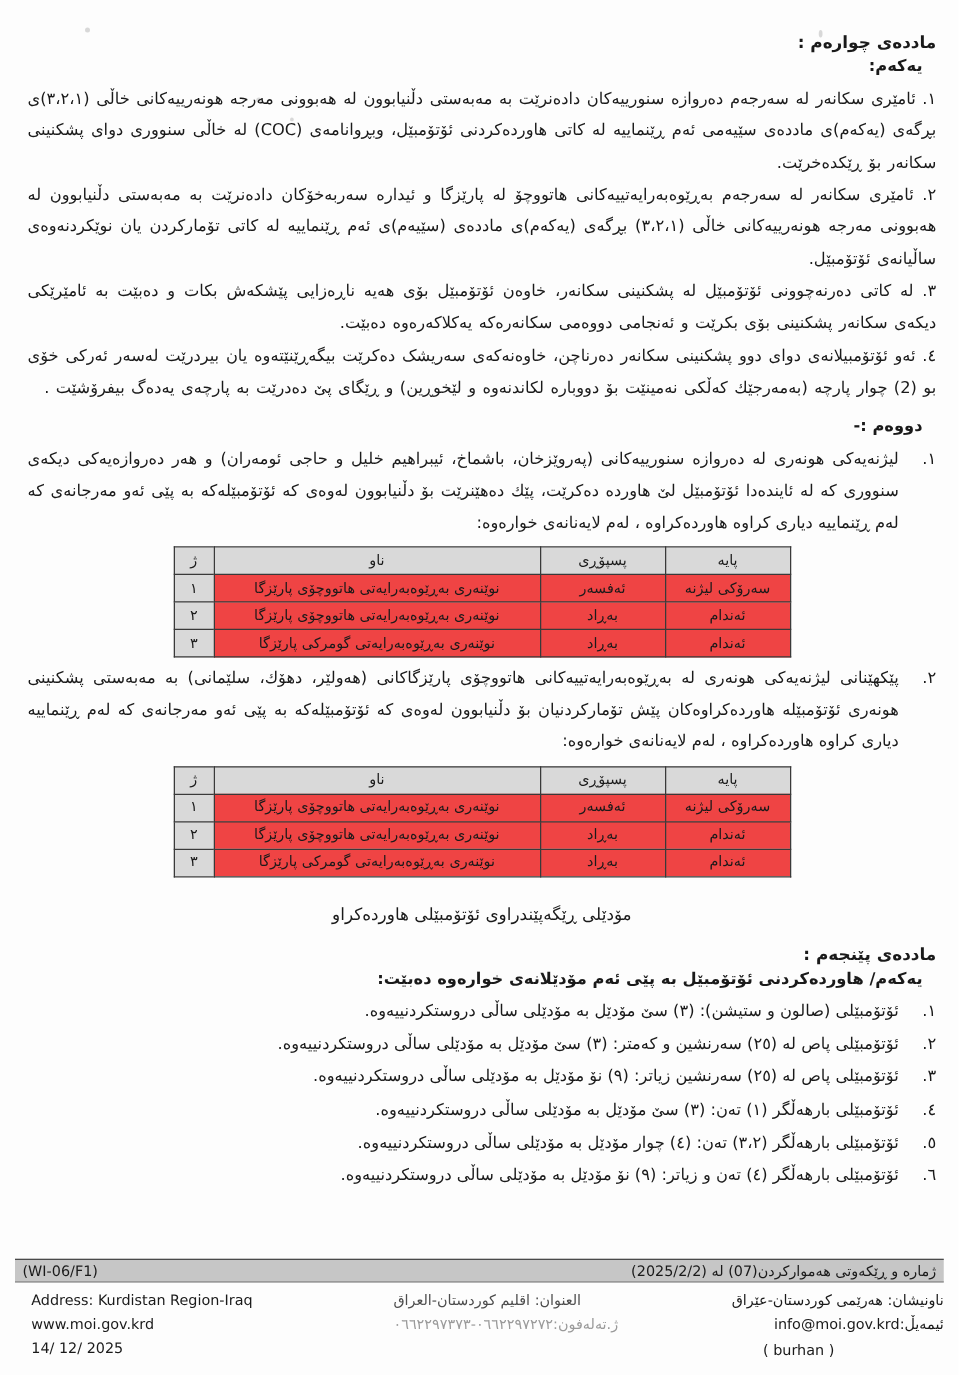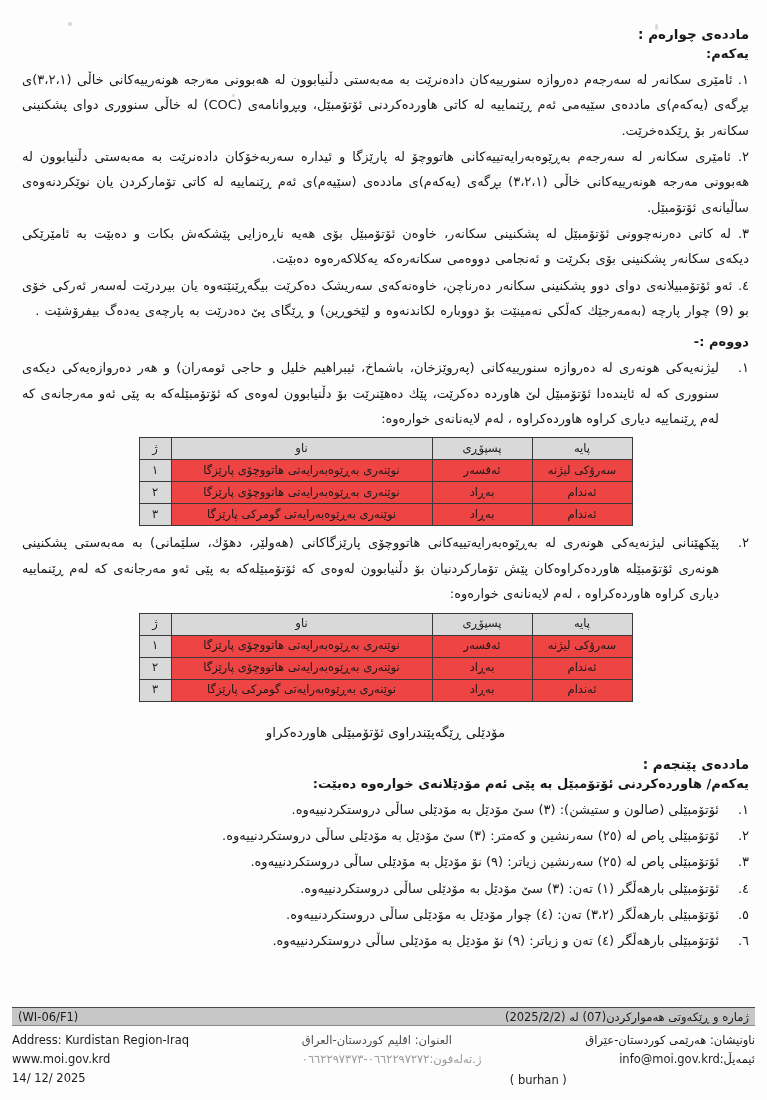--- a/index.html
+++ b/index.html
@@ -43,21 +43,21 @@
     font-size: 13.5px;
     font-weight: bold;
     text-align: right;
     margin: 0 0 4px 0;
     letter-spacing: 0;
   }
   .sub-title {
     font-size: 13px;
     font-weight: bold;
     text-align: right;
-    margin: 0 0 6px 0;
+    margin: 0 11px 6px 0;
   }
   .para {
     font-size: 13px;
     line-height: 1.95;
     text-align: justify;
     text-align-last: right;
     margin: 0 0 1px 0;
     word-spacing: 1px;
   }
   .para-just {
@@ -144,45 +144,45 @@
   .footer-grid {
     display: flex;
     direction: ltr;
     padding-top: 5px;
     font-size: 11.5px;
   }
   .fcol { box-sizing: border-box; }
   .fcol-left  { flex: 0 0 39%; text-align: left; direction: ltr; }
   .fcol-mid   { flex: 0 0 28%; text-align: left; direction: rtl; }
   .fcol-right { flex: 0 0 33%; text-align: right; direction: rtl; }
-  .fline { line-height: 1.65; white-space: nowrap; }
+  .fline { line-height: 1.65; white-space: nowrap; margin-left: 13px; }
   .fline.faint { color: #4d4d4d; }
   .fline.vfaint { color: #9a9a9a; }
   .fline.ltr { direction: ltr; }
-  .fname { direction: ltr; text-align: left; padding-top: 2px; }
+  .fname { direction: ltr; text-align: center; padding-top: 2px; }
 </style>
 </head>
 <body>
 
 <div class="page">
 
   <div class="speck" style="left:68px;  top:22px;  width:4px; height:4px;"></div>
   <div class="speck" style="left:655px; top:24px;  width:3px; height:6px;"></div>
   <div class="speck" style="left:205px; top:78px;  width:4px; height:4px;"></div>
   <div class="speck" style="left:232px; top:94px;  width:3px; height:3px;"></div>
 
   <div class="content">
 
     <div class="art-title">ماددەی چوارەم :</div>
     <div class="sub-title">یەکەم:</div>
 
     <div class="para para-just"><span>١.</span> <span>ئامێری سکانەر لە سەرجەم دەروازە سنورییەکان دادەنرێت بە مەبەستی دڵنیابوون لە هەبوونی مەرجە هونەرییەکانی خاڵی (٣،٢،١)ی بڕگەی (یەکەم)ی ماددەی سێیەمی ئەم ڕێنماییە لە کاتی هاوردەکردنی ئۆتۆمبێل، وبڕوانامەی (COC) لە خاڵی سنووری دوای پشکنینی سکانەر بۆ ڕێکدەخرێت.</span></div>
     <div class="para para-just"><span>٢.</span> <span>ئامێری سکانەر لە سەرجەم بەڕێوەبەرایەتییەکانی هاتووچۆ لە پارێزگا و ئیدارە سەربەخۆکان دادەنرێت بە مەبەستی دڵنیابوون لە هەبوونی مەرجە هونەرییەکانی خاڵی (٣،٢،١) بڕگەی (یەکەم)ی ماددەی (سێیەم)ی ئەم ڕێنماییە لە کاتی تۆمارکردن یان نوێکردنەوەی ساڵیانەی ئۆتۆمبێل.</span></div>
     <div class="para para-just"><span>٣.</span> <span>لە کاتی دەرنەچوونی ئۆتۆمبێل لە پشکنینی سکانەر، خاوەن ئۆتۆمبێل بۆی هەیە ناڕەزایی پێشکەش بکات و دەبێت بە ئامێرێکی دیکەی سکانەر پشکنینی بۆی بکرێت و ئەنجامی دووەمی سکانەرەکە یەکلاکەرەوە دەبێت.</span></div>
-    <div class="para para-just"><span>٤.</span> <span>ئەو ئۆتۆمبیلانەی دوای دوو پشکنینی سکانەر دەرناچن، خاوەنەکەی سەریشک دەکرێت بیگەڕێنێتەوە یان  بیردرێت لەسەر ئەرکی خۆی بو (9) چوار پارچە (بەمەرجێك کەڵکی نەمینێت بۆ دووبارە لکاندنەوە و لێخوڕین) و ڕێگای پێ دەدرێت بە پارچەی یەدەگ بیفرۆشێت .</span></div>
+    <div class="para para-just"><span>٤.</span> <span>ئەو ئۆتۆمبیلانەی دوای دوو پشکنینی سکانەر دەرناچن، خاوەنەکەی سەریشک دەکرێت بیگەڕێنێتەوە یان  بیردرێت لەسەر ئەرکی خۆی بو (2) چوار پارچە (بەمەرجێك کەڵکی نەمینێت بۆ دووبارە لکاندنەوە و لێخوڕین) و ڕێگای پێ دەدرێت بە پارچەی یەدەگ بیفرۆشێت .</span></div>
 
     <div class="block-gap"></div>
 
     <div class="sub-title">دووەم :-</div>
 
     <div class="listrow">
       <div class="num">١.</div>
       <div class="body">لیژنەیەکی هونەری لە دەروازە سنورییەکانی (پەروێزخان، باشماخ، ئیبراهیم خلیل و حاجی ئومەران) و هەر دەروازەیەکی دیکەی سنووری کە لە ئایندەدا ئۆتۆمبێل لێ هاوردە دەکرێت، پێك دەهێنرێت بۆ دڵنیابوون لەوەی کە ئۆتۆمبێلەکە بە پێی ئەو مەرجانەی کە لەم ڕێنماییە دیاری کراوە هاوردەکراوە ، لەم لایەنانەی خوارەوە:</div>
     </div>
 

